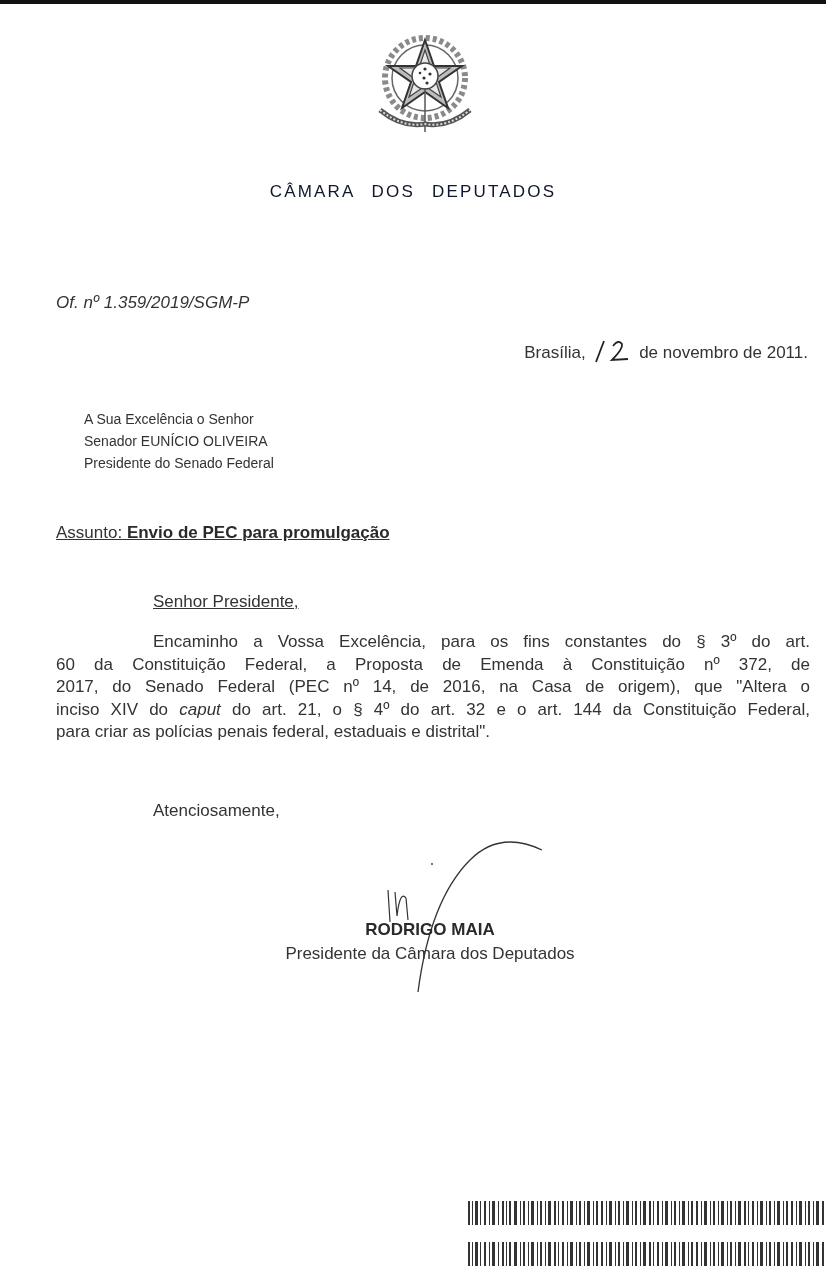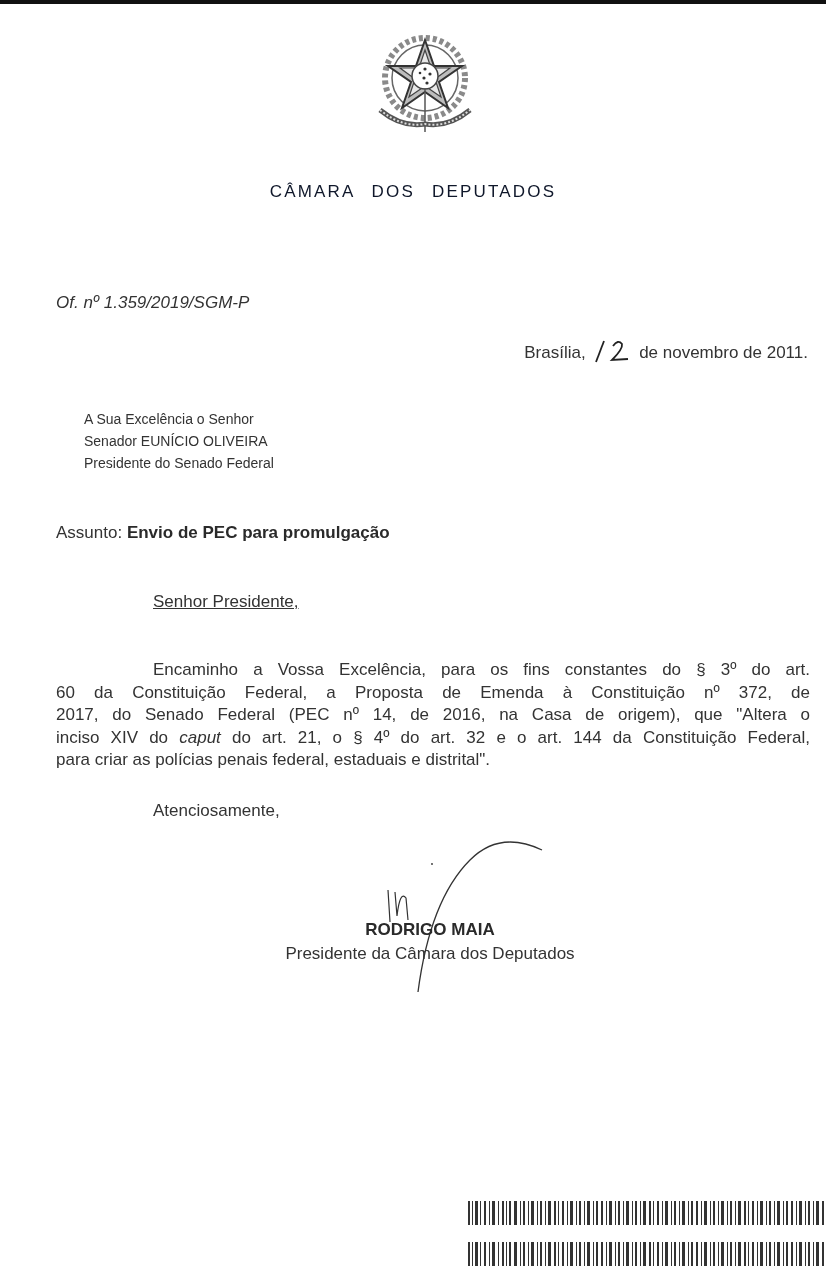--- a/index.html
+++ b/index.html
@@ -69,40 +69,40 @@
       line-height: 22px;
       color: #333;
       margin-left: 28px;
     }
     .subject {
       position: absolute;
       left: 56px;
       top: 523px;
       font-size: 17px;
       color: #333;
+      text-decoration: underline;
     }
     .subject b { font-weight: bold; color: #2a2a2a; }
     .salutation {
       position: absolute;
       left: 153px;
       top: 592px;
       font-size: 17px;
       color: #333;
       text-decoration: underline;
     }
     .body-para {
       position: absolute;
       left: 56px;
       top: 631px;
       width: 754px;
       font-size: 17px;
       line-height: 22.5px;
       color: #333;
       text-align: justify;
-      margin-top: 28px;
     }
     .body-para .line {
       display: block;
       text-align: justify;
       text-align-last: justify;
       white-space: nowrap;
     }
     .body-para .line.first { padding-left: 97px; }
     .body-para .line.last { text-align-last: left; }
     .body-para i { font-style: italic; }

